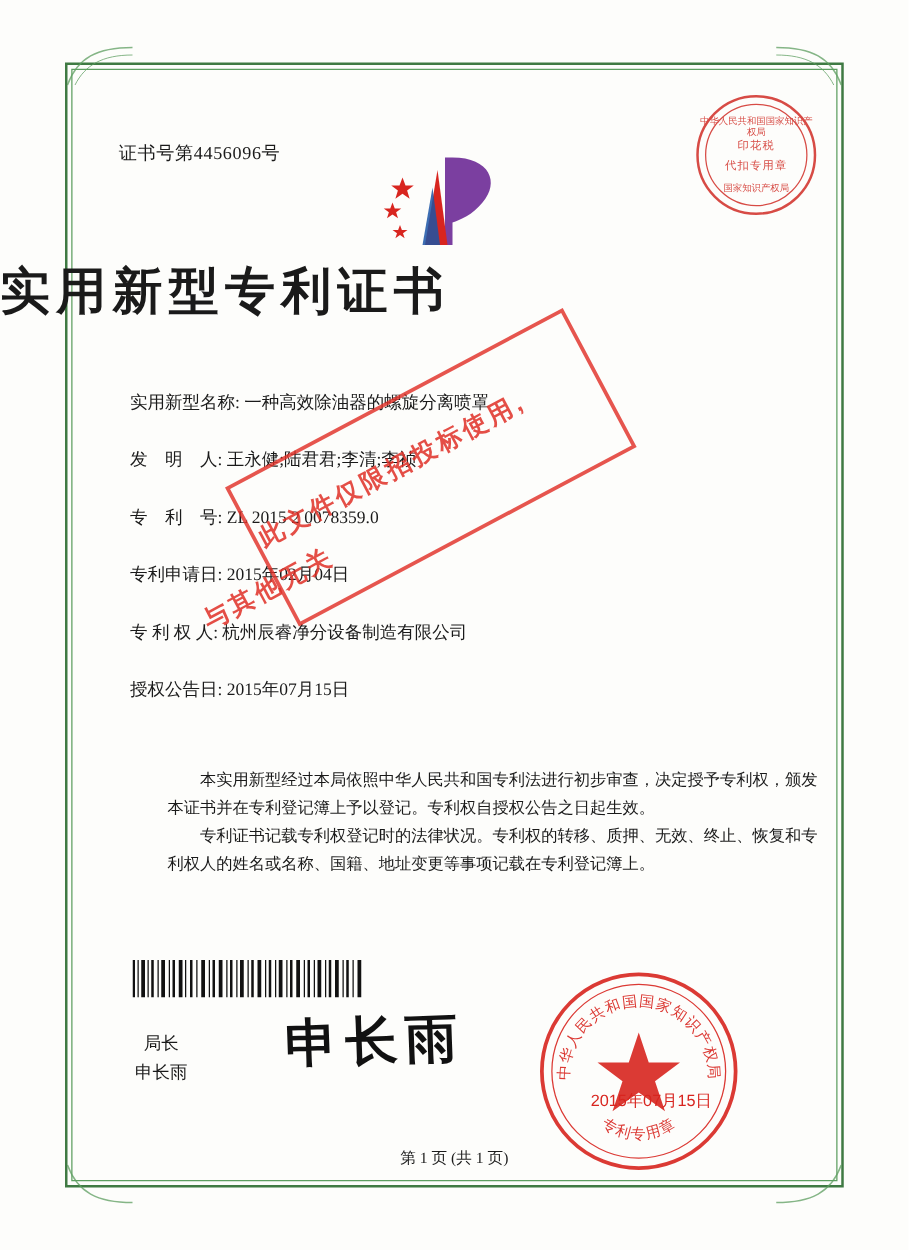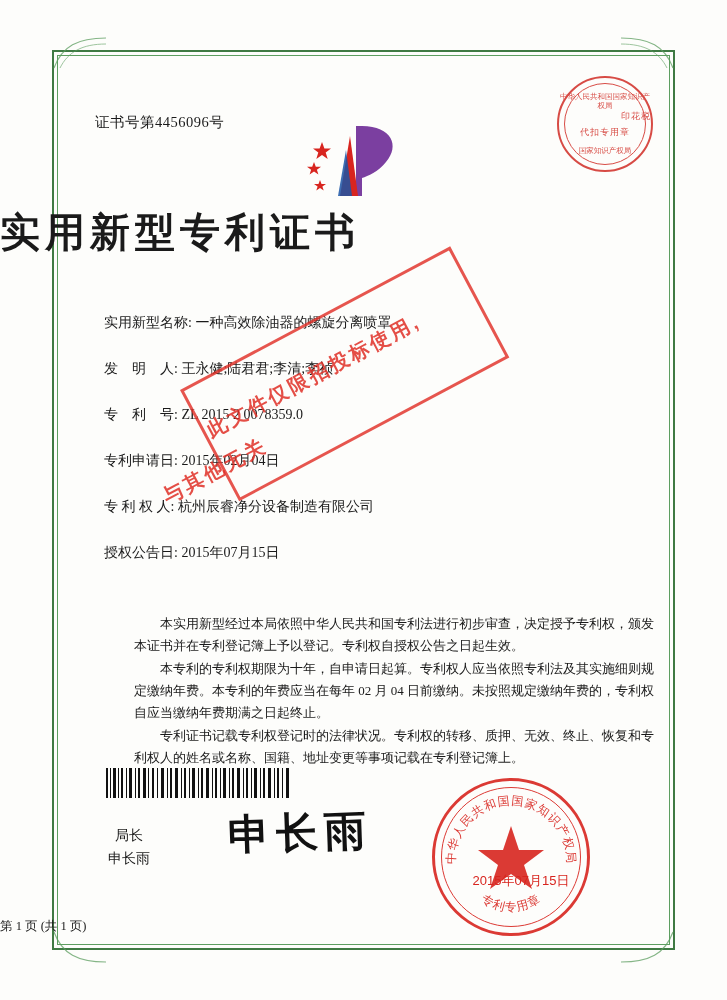--- a/index.html
+++ b/index.html
@@ -84,21 +84,21 @@
   }
   .stamp-top .st-text {
     position: absolute;
     width: 100%;
     text-align: center;
     font-size: 7.5px;
     line-height: 9px;
     font-family: "Liberation Sans", sans-serif;
   }
   .stamp-top .st-1 { top: 14px; }
-  .stamp-top .st-2 { top: 34px; font-size: 9px; letter-spacing: 1px; text-align: right;}
+  .stamp-top .st-2 { top: 34px; font-size: 9px; letter-spacing: 1px;}
   .stamp-top .st-3 { top: 50px; font-size: 9px; letter-spacing: 1px;}
   .stamp-top .st-4 { top: 68px; }
 
   
   .main-title {
     position: absolute;
     left: 0; top: 205px;
     width: 727px;
     text-align: left;
     font-size: 40px;
@@ -237,21 +237,21 @@
     font-family: "Liberation Sans", sans-serif;
   }
   .wm-l1 { left: 22px;  top: 30px; }
   .wm-l2 { left: -22px; top: 96px; }
 
   
   .footer {
     position: absolute;
     left: 0; top: 918px;
     width: 727px;
-    text-align: left;
+    text-align: center;
     font-size: 12.5px;
   }
 </style>
 </head>
 <body>
 
 <div class="page">
 
   <div class="border-outer"></div>
   <div class="border-inner"></div>
@@ -327,21 +327,20 @@
       <span class="field-value">杭州辰睿净分设备制造有限公司</span>
     </div>
     <div class="field-row">
       <span class="field-label">授权公告日:</span>
       <span class="field-value">2015年07月15日</span>
     </div>
   </div>
 
   <div class="paras">
     <div class="para">本实用新型经过本局依照中华人民共和国专利法进行初步审查，决定授予专利权，颁发本证书并在专利登记簿上予以登记。专利权自授权公告之日起生效。</div>
-    <div class="para">本专利的专利权期限为十年，自申请日起算。专利权人应当依照专利法及其实施细则规定缴纳年费。本专利的年费应当在每年 02 月 04 日前缴纳。未按照规定缴纳年费的，专利权自应当缴纳年费期满之日起终止。</div>
     <div class="para">专利证书记载专利权登记时的法律状况。专利权的转移、质押、无效、终止、恢复和专利权人的姓名或名称、国籍、地址变更等事项记载在专利登记簿上。</div>
   </div>
 
   <div class="barcode">
     <svg class="bars" viewBox="0 0 186 30" preserveAspectRatio="none">
       <g fill="#111">
         <rect x="0" y="0" width="2" height="30"></rect>
         <rect x="4" y="0" width="1" height="30"></rect>
         <rect x="7" y="0" width="3" height="30"></rect>
         <rect x="12" y="0" width="1" height="30"></rect>

